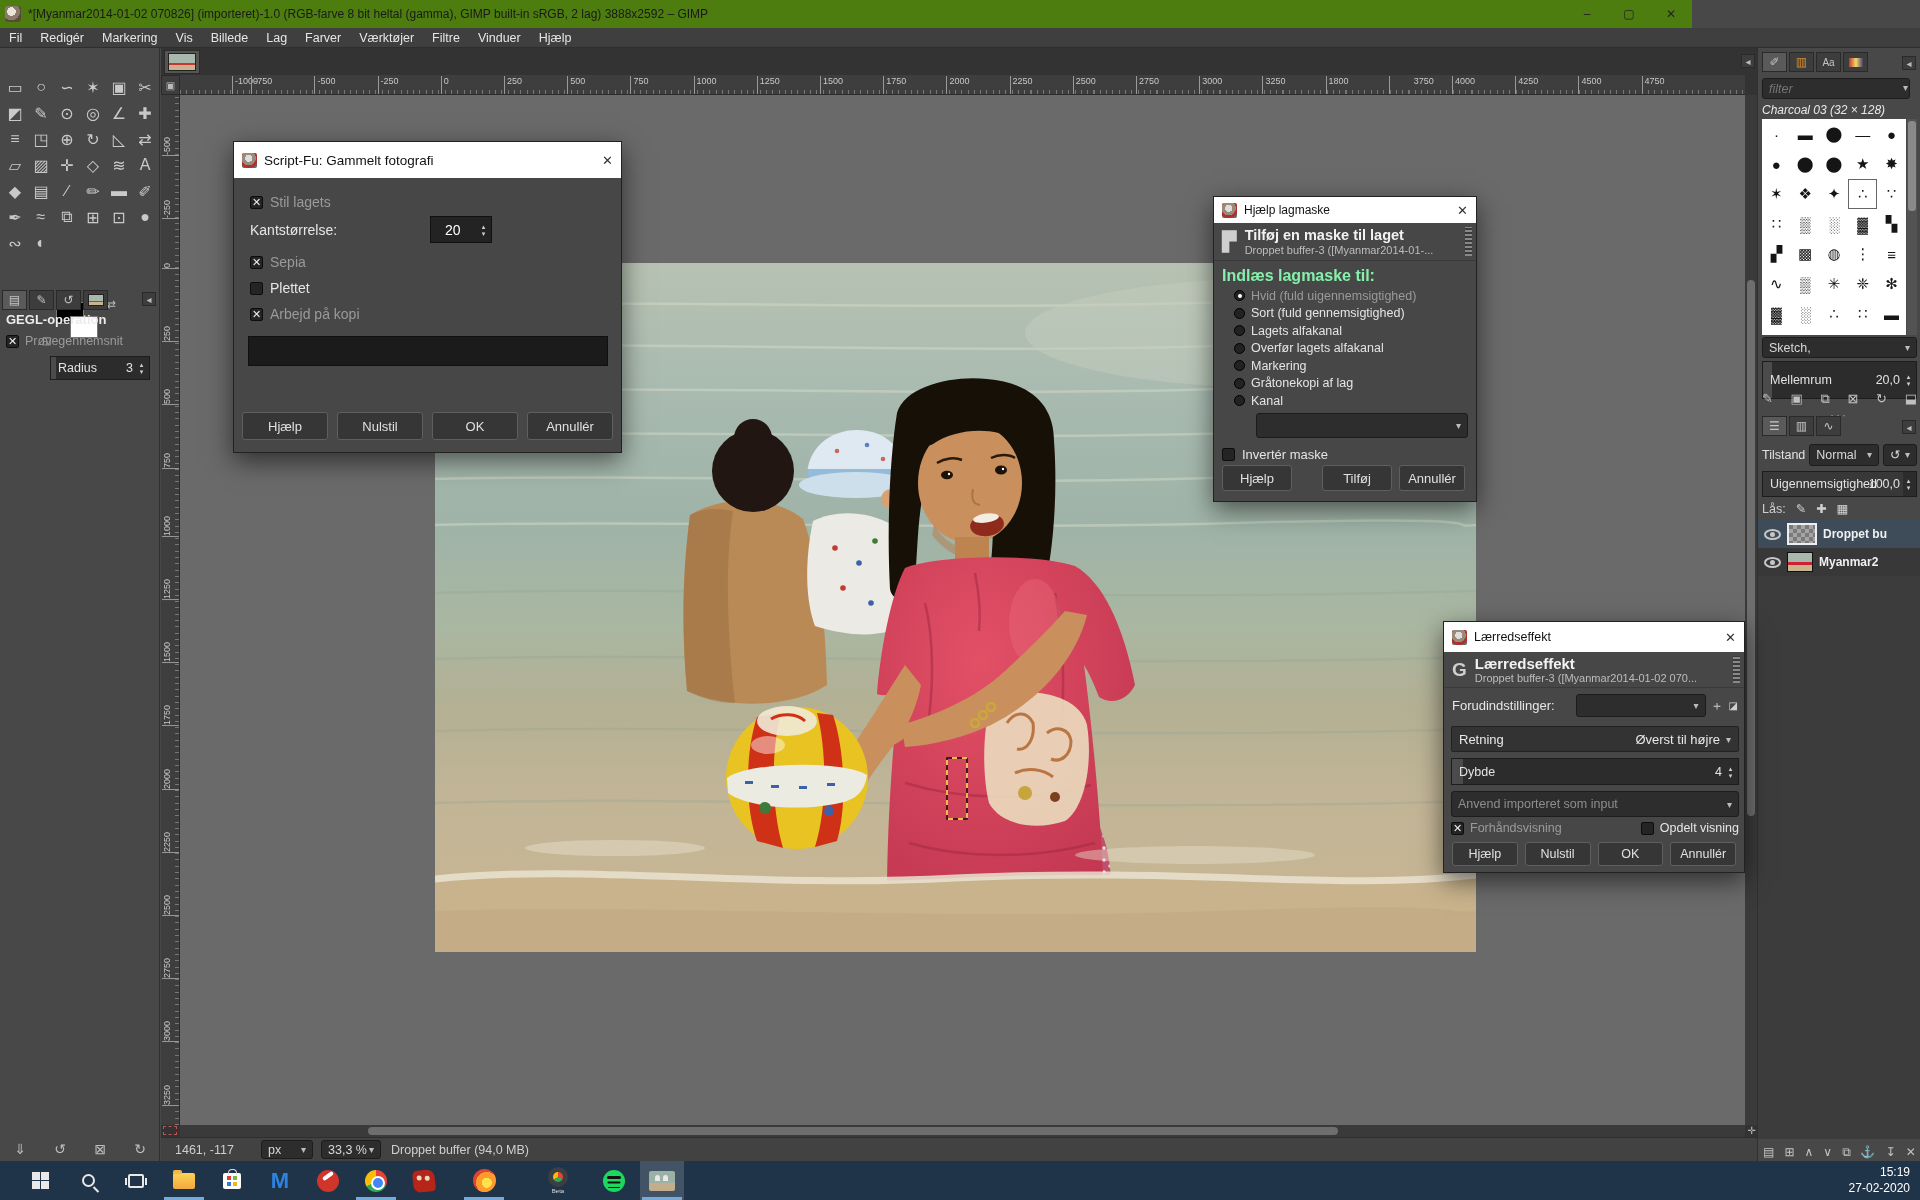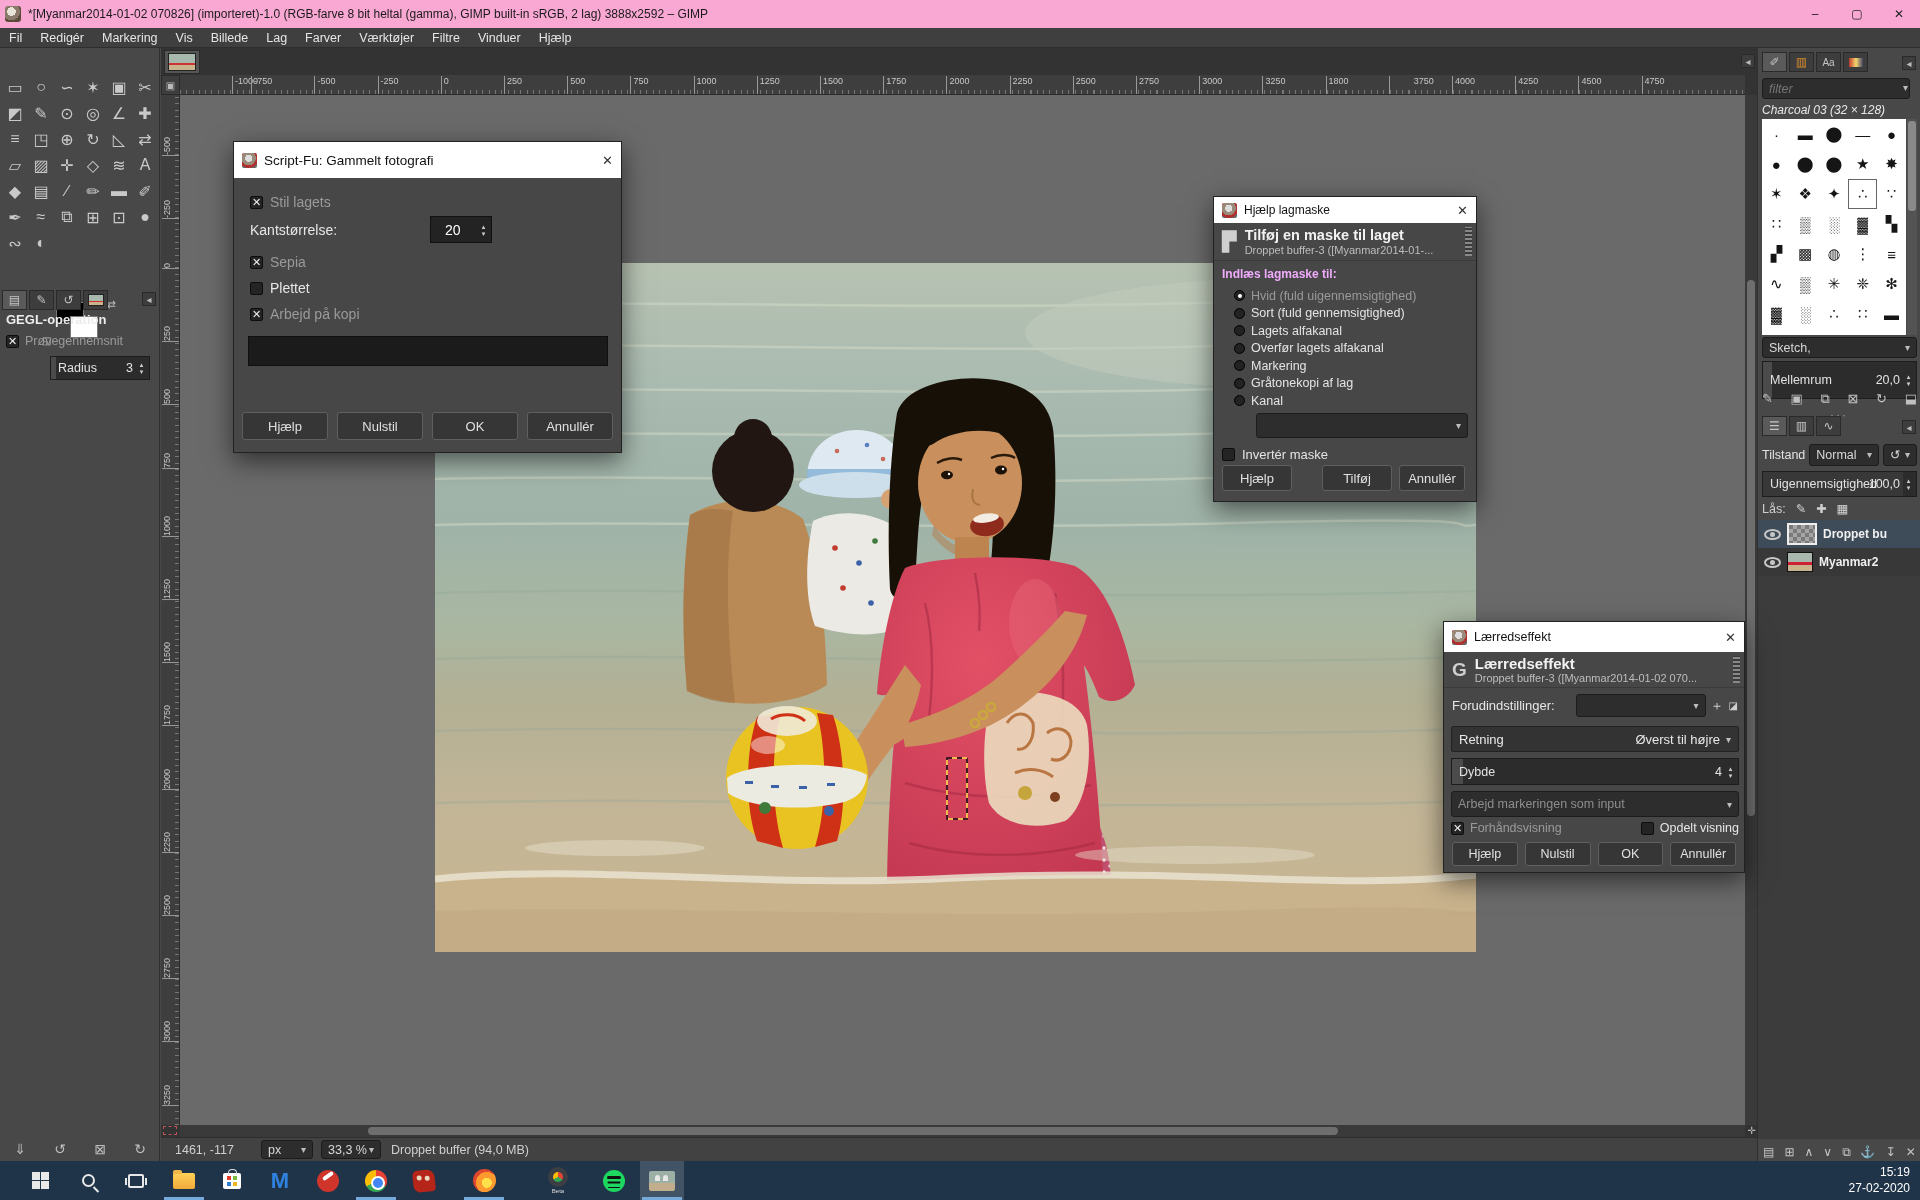--- a/index.html
+++ b/index.html
@@ -1,21 +1,21 @@
 <!DOCTYPE html>
 <html><head>
 <meta charset="utf-8">
 <style>
   * { margin:0; padding:0; box-sizing:border-box; }
   html,body { width:1920px; height:1200px; overflow:hidden; background:#000;
               font-family:"Liberation Sans", sans-serif; }
   #screen { position:relative; width:1920px; height:1200px; background:#484848; }
 
   
-  .titlebar { position:absolute; left:0; top:0; width:1920px; height:28px; background:#f9a8d4;
+  .titlebar { position:absolute; left:0; top:0; width:1692px; height:28px; background:#4d7c0f;
               display:flex; align-items:center; font-size:12px; color:#1a1a1a; }
   .titlebar .appicon { width:16px; height:16px; margin:0 7px 0 5px; border-radius:3px;
       background:radial-gradient(circle at 40% 35%, #e8e4da 0 30%, #8a7a6a 31% 60%, #5a4a3a 61%); }
   .titlebar .wctrl { margin-left:auto; display:flex; height:100%; }
   .titlebar .wctrl span { width:42px; height:100%; display:flex; align-items:center; justify-content:center;
       font-size:12px; color:#222; }
   .menubar { position:absolute; left:0; top:28px; width:1920px; height:20px; background:#3f3f3f;
              display:flex; align-items:center; font-size:12.5px; color:#e6e6e6; border-bottom:1px solid #2e2e2e;}
   .menubar span { padding:0 9px; }
 
@@ -157,21 +157,21 @@
   .sf-progress { position:absolute; left:14px; top:194px; width:360px; height:30px; background:#1b1b1b;
                  border:1px solid #101010; }
   #scriptfu .dlg-btnrow { bottom:12px; gap:9px; }
   #scriptfu .btn { flex:1; height:28px; }
 
   
   #maskdlg { left:1213px; top:196px; width:264px; height:306px; }
   #maskdlg .dlg-title { height:26px; font-size:12px; }
   #maskdlg .dlg-head { height:38px; }
   #maskdlg .dlg-head .ht { font-size:14.5px; }
-  .mask-section { position:absolute; left:8px; top:70px; font-weight:bold; font-size:12px; color:#f0abfc; }
+  .mask-section { position:absolute; left:8px; top:70px; font-weight:bold; font-size:16px; color:#86efac; }
   .mask-opts { position:absolute; left:20px; top:90px; }
   .opt { display:flex; align-items:center; gap:6px; height:17.5px; font-size:12.5px; color:#e4e4e4; }
   .opt.gray { color:#9a9a9a; }
   .radio { width:11px; height:11px; border-radius:50%; background:#222; border:1px solid #000;
            display:flex; align-items:center; justify-content:center; flex:none; }
   .opt.selected .radio::after { content:""; width:4px; height:4px; border-radius:50%; background:#fff; }
   .mask-combo { position:absolute; left:42px; top:216px; width:212px; height:25px; }
   .mask-invert { position:absolute; left:8px; top:250px; display:flex; gap:7px; align-items:center;
                  font-size:13px; color:#e4e4e4; }
   #maskdlg .dlg-btnrow { bottom:10px; }
@@ -834,21 +834,21 @@
         <span class="chev" style="font-size:10px; color:#bdbdbd;">▾</span>
         </span>
     </div>
     <div class="slider fx-row" style="top:136px; height:27px;">
       <div class="fill" style="width:11px;"></div>
       <span class="lbl">Dybde</span>
       <span class="val">4</span>
       <span class="spin">▴<br>▾</span>
     </div>
     <div class="combo fx-row" style="top:169px; height:26px; color:#8e8e8e;">
-      <span>Arbejd markeringen som input</span>
+      <span>Anvend importeret som input</span>
       <span class="chev">▾</span>
     </div>
     <div class="fx-checks">
       <span class="cb checked"></span>
       <span>Forhåndsvisning</span>
       <span class="right">
         <span class="cb"></span>
         <span>Opdelt visning</span>
       </span>
     </div>

